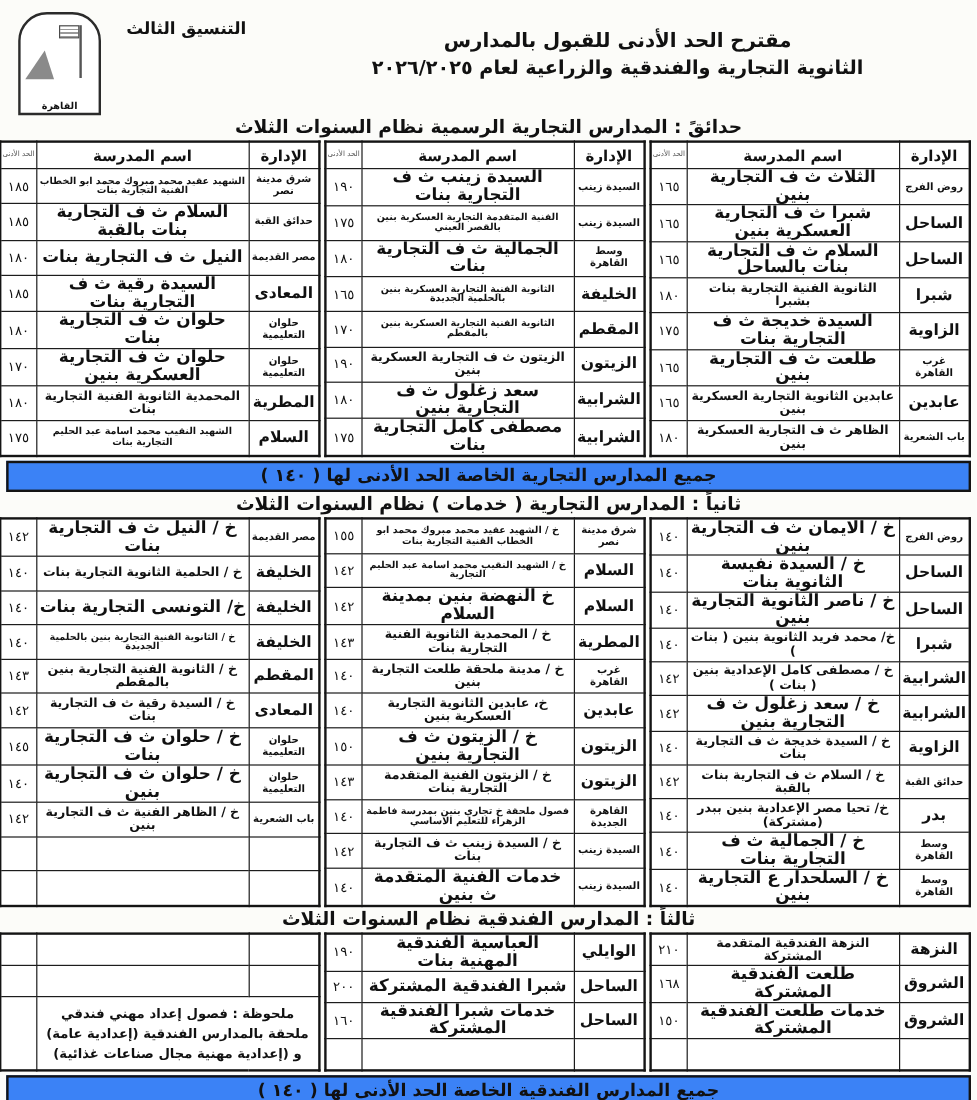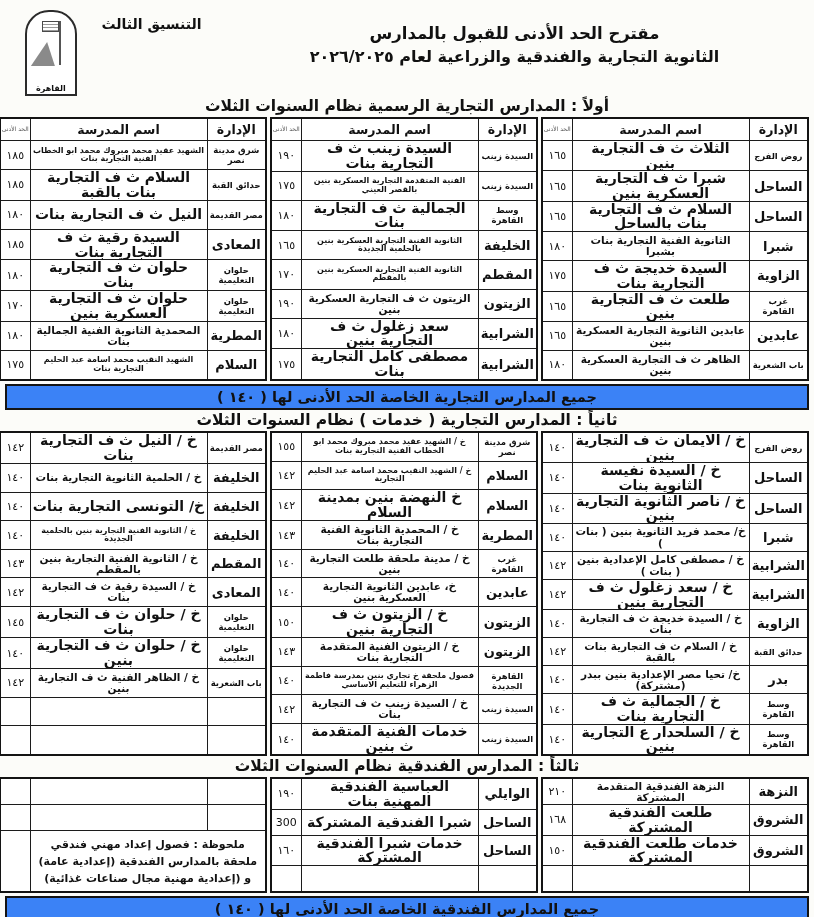--- a/index.html
+++ b/index.html
@@ -12,21 +12,21 @@
   
   .hdr{display:flex;align-items:flex-start;}
   .org{width:205px;text-align:center;font-weight:700;font-size:14px;line-height:1.55;padding-top:4px;}
   .org .u{text-decoration:underline;}
   .titlebox{flex:1;text-align:center;padding-top:20px;}
   .t1{font-size:16.5px;font-weight:700;}
   .t2{font-size:16px;font-weight:700;margin-top:4px;}
   .leftcol{width:215px;display:flex;align-items:flex-start;}
   .coord{flex:1;text-align:center;font-weight:700;font-size:14px;padding-top:12px;}
   .logo{width:48px;height:82px;border:2.5px solid #2b2b2b;border-radius:24px 24px 0 0;
-        position:relative;background:#fff;margin:6px 6px 0 20px;flex:none;}
+        position:relative;background:#fff;margin:6px 6px 0 10px;flex:none;padding-left:17px;}
   .pole{position:absolute;right:14px;top:9px;width:2px;height:44px;background:#555;}
   .flag{position:absolute;right:16px;top:9px;width:15px;height:9px;border:1.5px solid #4a4a4a;
         background:repeating-linear-gradient(180deg,#fff 0 2px,#9a9a9a 2px 3px);}
   .pyr{position:absolute;left:6px;top:30px;width:0;height:0;
        border-left:12px solid transparent;border-right:12px solid transparent;
        border-bottom:24px solid #8a8a8a;transform:skewX(-10deg);}
   .ltxt{position:absolute;bottom:1px;left:0;right:0;text-align:center;font-size:8px;font-weight:700;}
   .secline{text-align:center;font-weight:700;font-size:15.5px;margin:1px 0 2px;}
   
   .tbl{display:flex;gap:3px;direction:rtl;}
@@ -64,21 +64,21 @@
       <div class="coord">التنسيق الثالث</div>
       <div class="logo">
         <div class="pole"></div>
         <div class="flag"></div>
         <div class="pyr"></div>
         <div class="ltxt">القاهرة</div>
       </div>
     </div>
   </div>
 
-  <div class="secline">أولاً : المدارس التجارية الرسمية نظام السنوات الثلاث</div>
+  <div class="secline">حدائقً : المدارس التجارية الرسمية نظام السنوات الثلاث</div>
 
   <div class="tbl">
     <table class="grp">
       <colgroup>
           <col class="c-adm">
           <col class="c-sch">
           <col class="c-min">
         </colgroup>
       <thead>
           <tr>
@@ -225,21 +225,21 @@
           <td class="sch">حلوان ث ف التجارية بنات</td>
           <td class="min">١٨٠</td>
         </tr>
           <tr>
           <td class="adm sm">حلوان التعليمية</td>
           <td class="sch">حلوان ث ف التجارية العسكرية بنين</td>
           <td class="min">١٧٠</td>
         </tr>
           <tr>
           <td class="adm">المطرية</td>
-          <td class="sch sm">المحمدية الثانوية الفنية الجمالية بنات</td>
+          <td class="sch sm">المحمدية الثانوية الفنية التجارية بنات</td>
           <td class="min">١٨٠</td>
         </tr>
           <tr>
           <td class="adm">السلام</td>
           <td class="sch xs">الشهيد النقيب محمد اسامة عبد الحليم التجارية بنات</td>
           <td class="min">١٧٥</td>
         </tr>
         </tbody>
     </table>
   </div>
@@ -483,21 +483,21 @@
         </colgroup>
       <tbody class="t3rows">
           <tr>
           <td class="adm">الوايلي</td>
           <td class="sch">العباسية الفندقية المهنية بنات</td>
           <td class="min">١٩٠</td>
         </tr>
           <tr>
           <td class="adm">الساحل</td>
           <td class="sch">شبرا الفندقية المشتركة</td>
-          <td class="min">300</td>
+          <td class="min">٢٠٠</td>
         </tr>
           <tr>
           <td class="adm">الساحل</td>
           <td class="sch">خدمات شبرا الفندقية المشتركة</td>
           <td class="min">١٦٠</td>
         </tr>
           <tr>
           <td class="adm"></td>
           <td class="sch"></td>
           <td class="min"></td>

